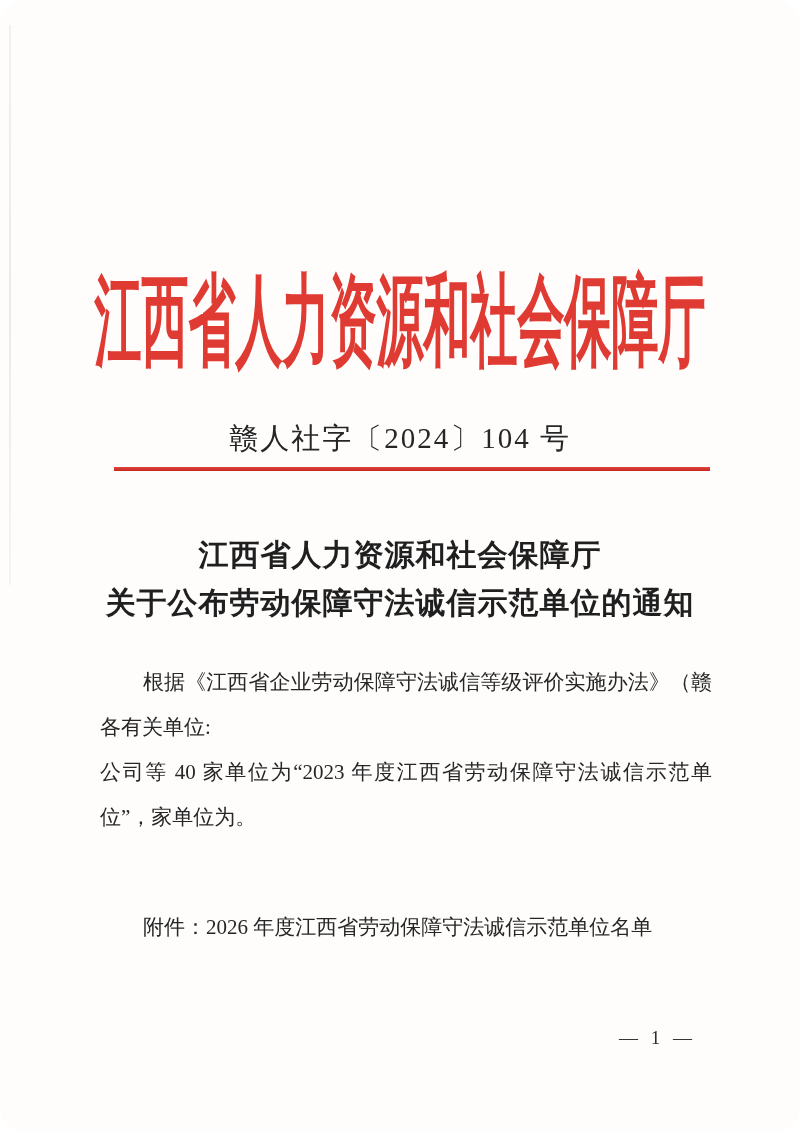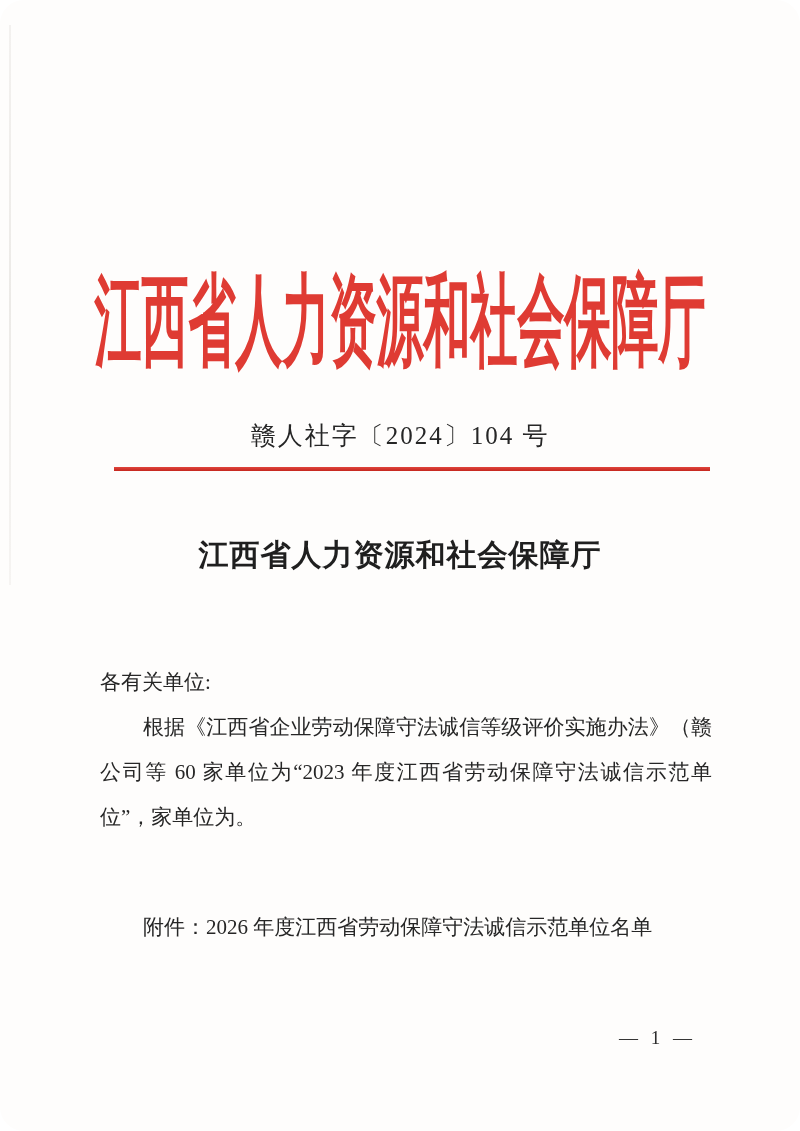--- a/index.html
+++ b/index.html
@@ -51,21 +51,21 @@
     white-space: nowrap;
     transform: scaleX(0.47);
     transform-origin: center center;
   }
   .doc-number {
     position: absolute;
     top: 419px;
     left: 0;
     width: 100%;
     text-align: center;
-    font-size: 25px;
+    font-size: 29px;
     letter-spacing: 2px;
     color: var(--body-black);
   }
   .red-rule {
     position: absolute;
     top: 467px;
     left: 114px;
     width: 596px;
     height: 4px;
     background: linear-gradient(#e0453c, var(--rule-red));
@@ -123,26 +123,27 @@
   <div class="red-header">
     <span class="red-header-text">江西省人力资源和社会保障厅</span>
   </div>
 
   <div class="doc-number">赣人社字〔2024〕104 号</div>
 
   <div class="red-rule"></div>
 
   <div class="title">
     <div>江西省人力资源和社会保障厅</div>
+    <div>关于公布劳动保障守法诚信示范单位的通知</div>
   </div>
 
   <div class="body-block">
+    <div class="para-line indent just">根据《江西省企业劳动保障守法诚信等级评价实施办法》（赣</div>
     <div class="para-line">各有关单位:</div>
-    <div class="para-line indent just">根据《江西省企业劳动保障守法诚信等级评价实施办法》（赣</div>
-    <div class="para-line just">公司等 60 家单位为“2023 年度江西省劳动保障守法诚信示范单</div>
+    <div class="para-line just">公司等 40 家单位为“2023 年度江西省劳动保障守法诚信示范单</div>
     <div class="para-line">位”，家单位为。</div>
   </div>
 
   <div class="attachment">附件：2026 年度江西省劳动保障守法诚信示范单位名单</div>
 
   <div class="page-number">— 1 —</div>
 
 </div>
 
 </body></html>

